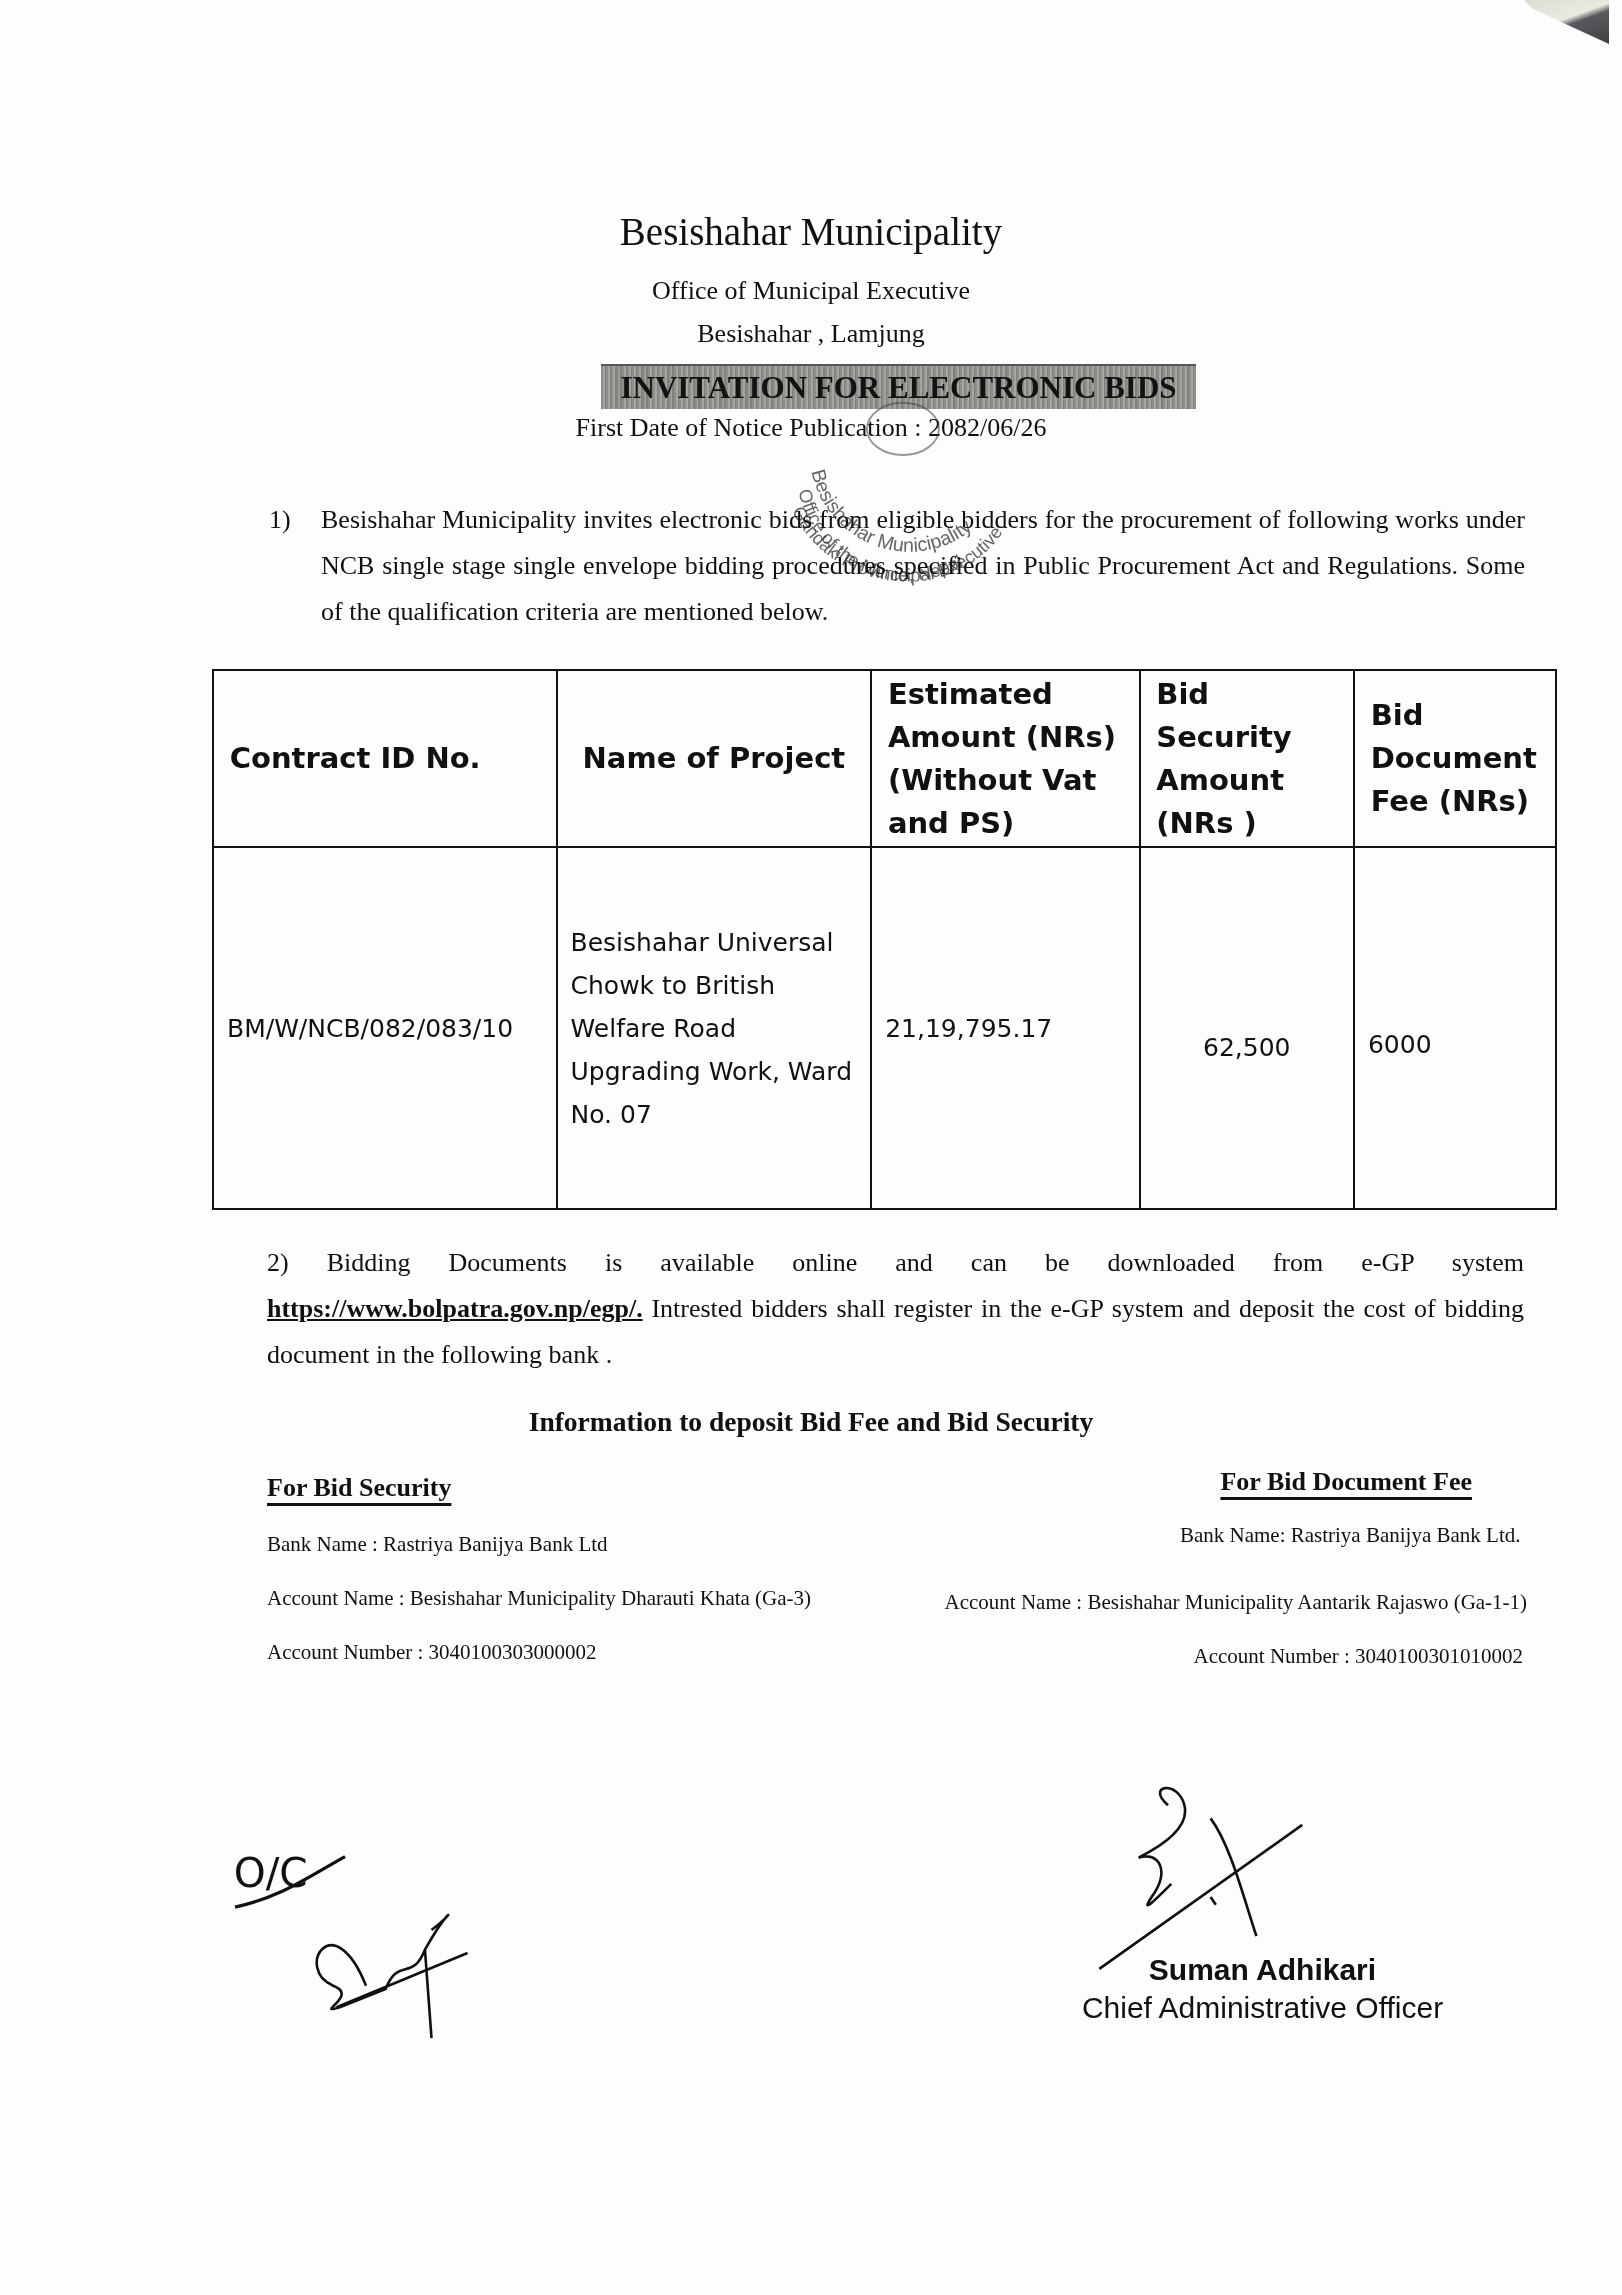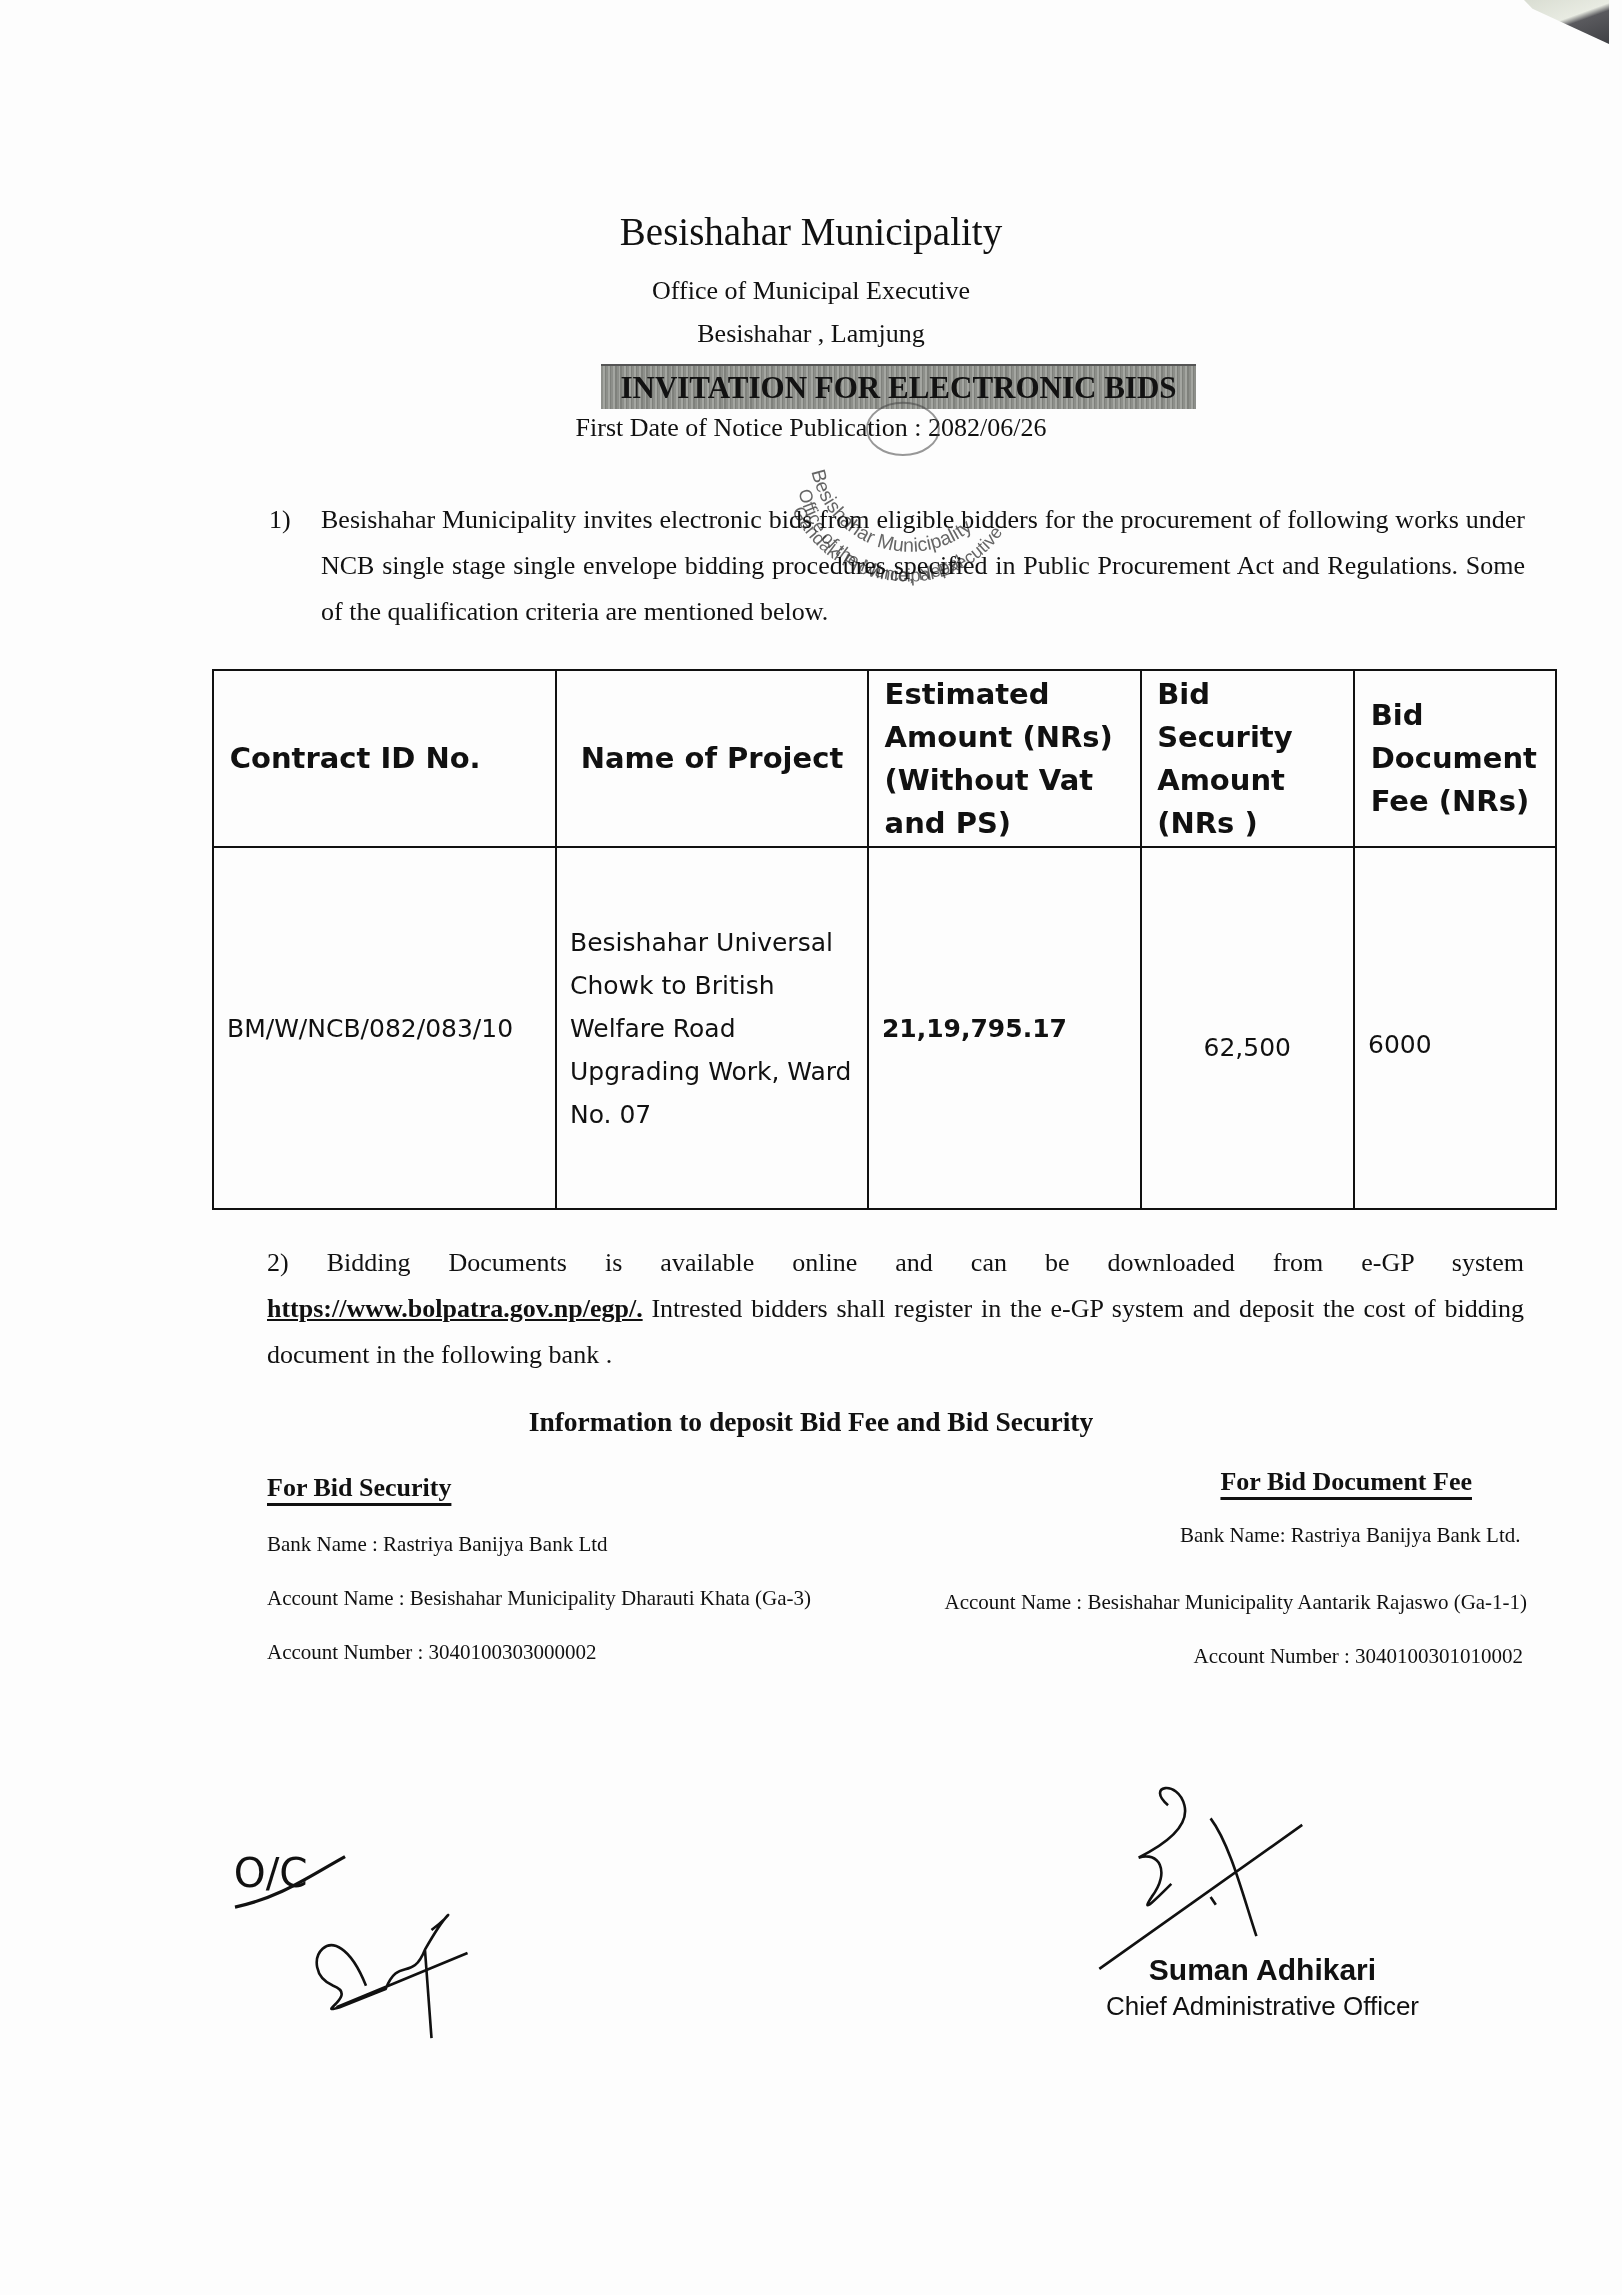--- a/index.html
+++ b/index.html
@@ -16,29 +16,29 @@
     .stamp { position: absolute; left: 772px; top: 393px; width: 275px; height: 196px; pointer-events: none; }
     .para { position: absolute; font-size: 26px; line-height: 46px; text-align: justify; }
     .p1 { left: 321px; top: 497px; width: 1204px; }
     .p1 .num { position: absolute; left: -52px; top: 0; }
     .p2 { left: 267px; top: 1240px; width: 1257px; }
     .link { font-weight: bold; text-decoration: underline; }
     table.bids { position: absolute; left: 212px; top: 669px; width: 1345px; border-collapse: collapse; font-family: "DejaVu Sans", sans-serif; }
     table.bids td, table.bids th { border: 2px solid #111; vertical-align: middle; }
     table.bids th { height: 175px; font-size: 29px; font-weight: bold; text-align: left; padding: 0 15.7px; line-height: 43px; }
     table.bids td { height: 321px; font-size: 25px; line-height: 43px; padding: 0 13px; }
-    .c1 { width: 327px; } .c2 { width: 366px; } .c3 { width: 275px; font-weight: bold; } .c4 { width: 207px; } .c5 { width: 170px; }
+    .c1 { width: 327px; } .c2 { width: 366px; } .c3 { width: 275px; } .c4 { width: 207px; } .c5 { width: 170px; }
     .info-title { top: 1406px; font-size: 27.5px; font-weight: bold; }
     .bank { position: absolute; font-size: 21px; }
     .bank-head { font-size: 26px; font-weight: bold; text-decoration: underline; text-decoration-thickness: 2.6px; text-underline-offset: 6.5px; }
     .left-col { left: 267px; }
     .sig { position: absolute; pointer-events: none; }
     .signatory { position: absolute; left: 1066px; top: 1953px; font-family: "Liberation Sans", sans-serif; text-align: center; width: 393px; }
     .signatory .name { font-size: 30px; font-weight: bold; }
-    .signatory .role { font-size: 26px; margin-top: 3.9px; }
+    .signatory .role { font-size: 30px; margin-top: 3.9px; }
   </style>
 </head>
 <body>
 
 <div class="page">
 
   <div class="scan-corner"></div>
 
   <div class="center h-title">Besishahar Municipality</div>
   <div class="center h-addr">Besishahar , Lamjung</div>

